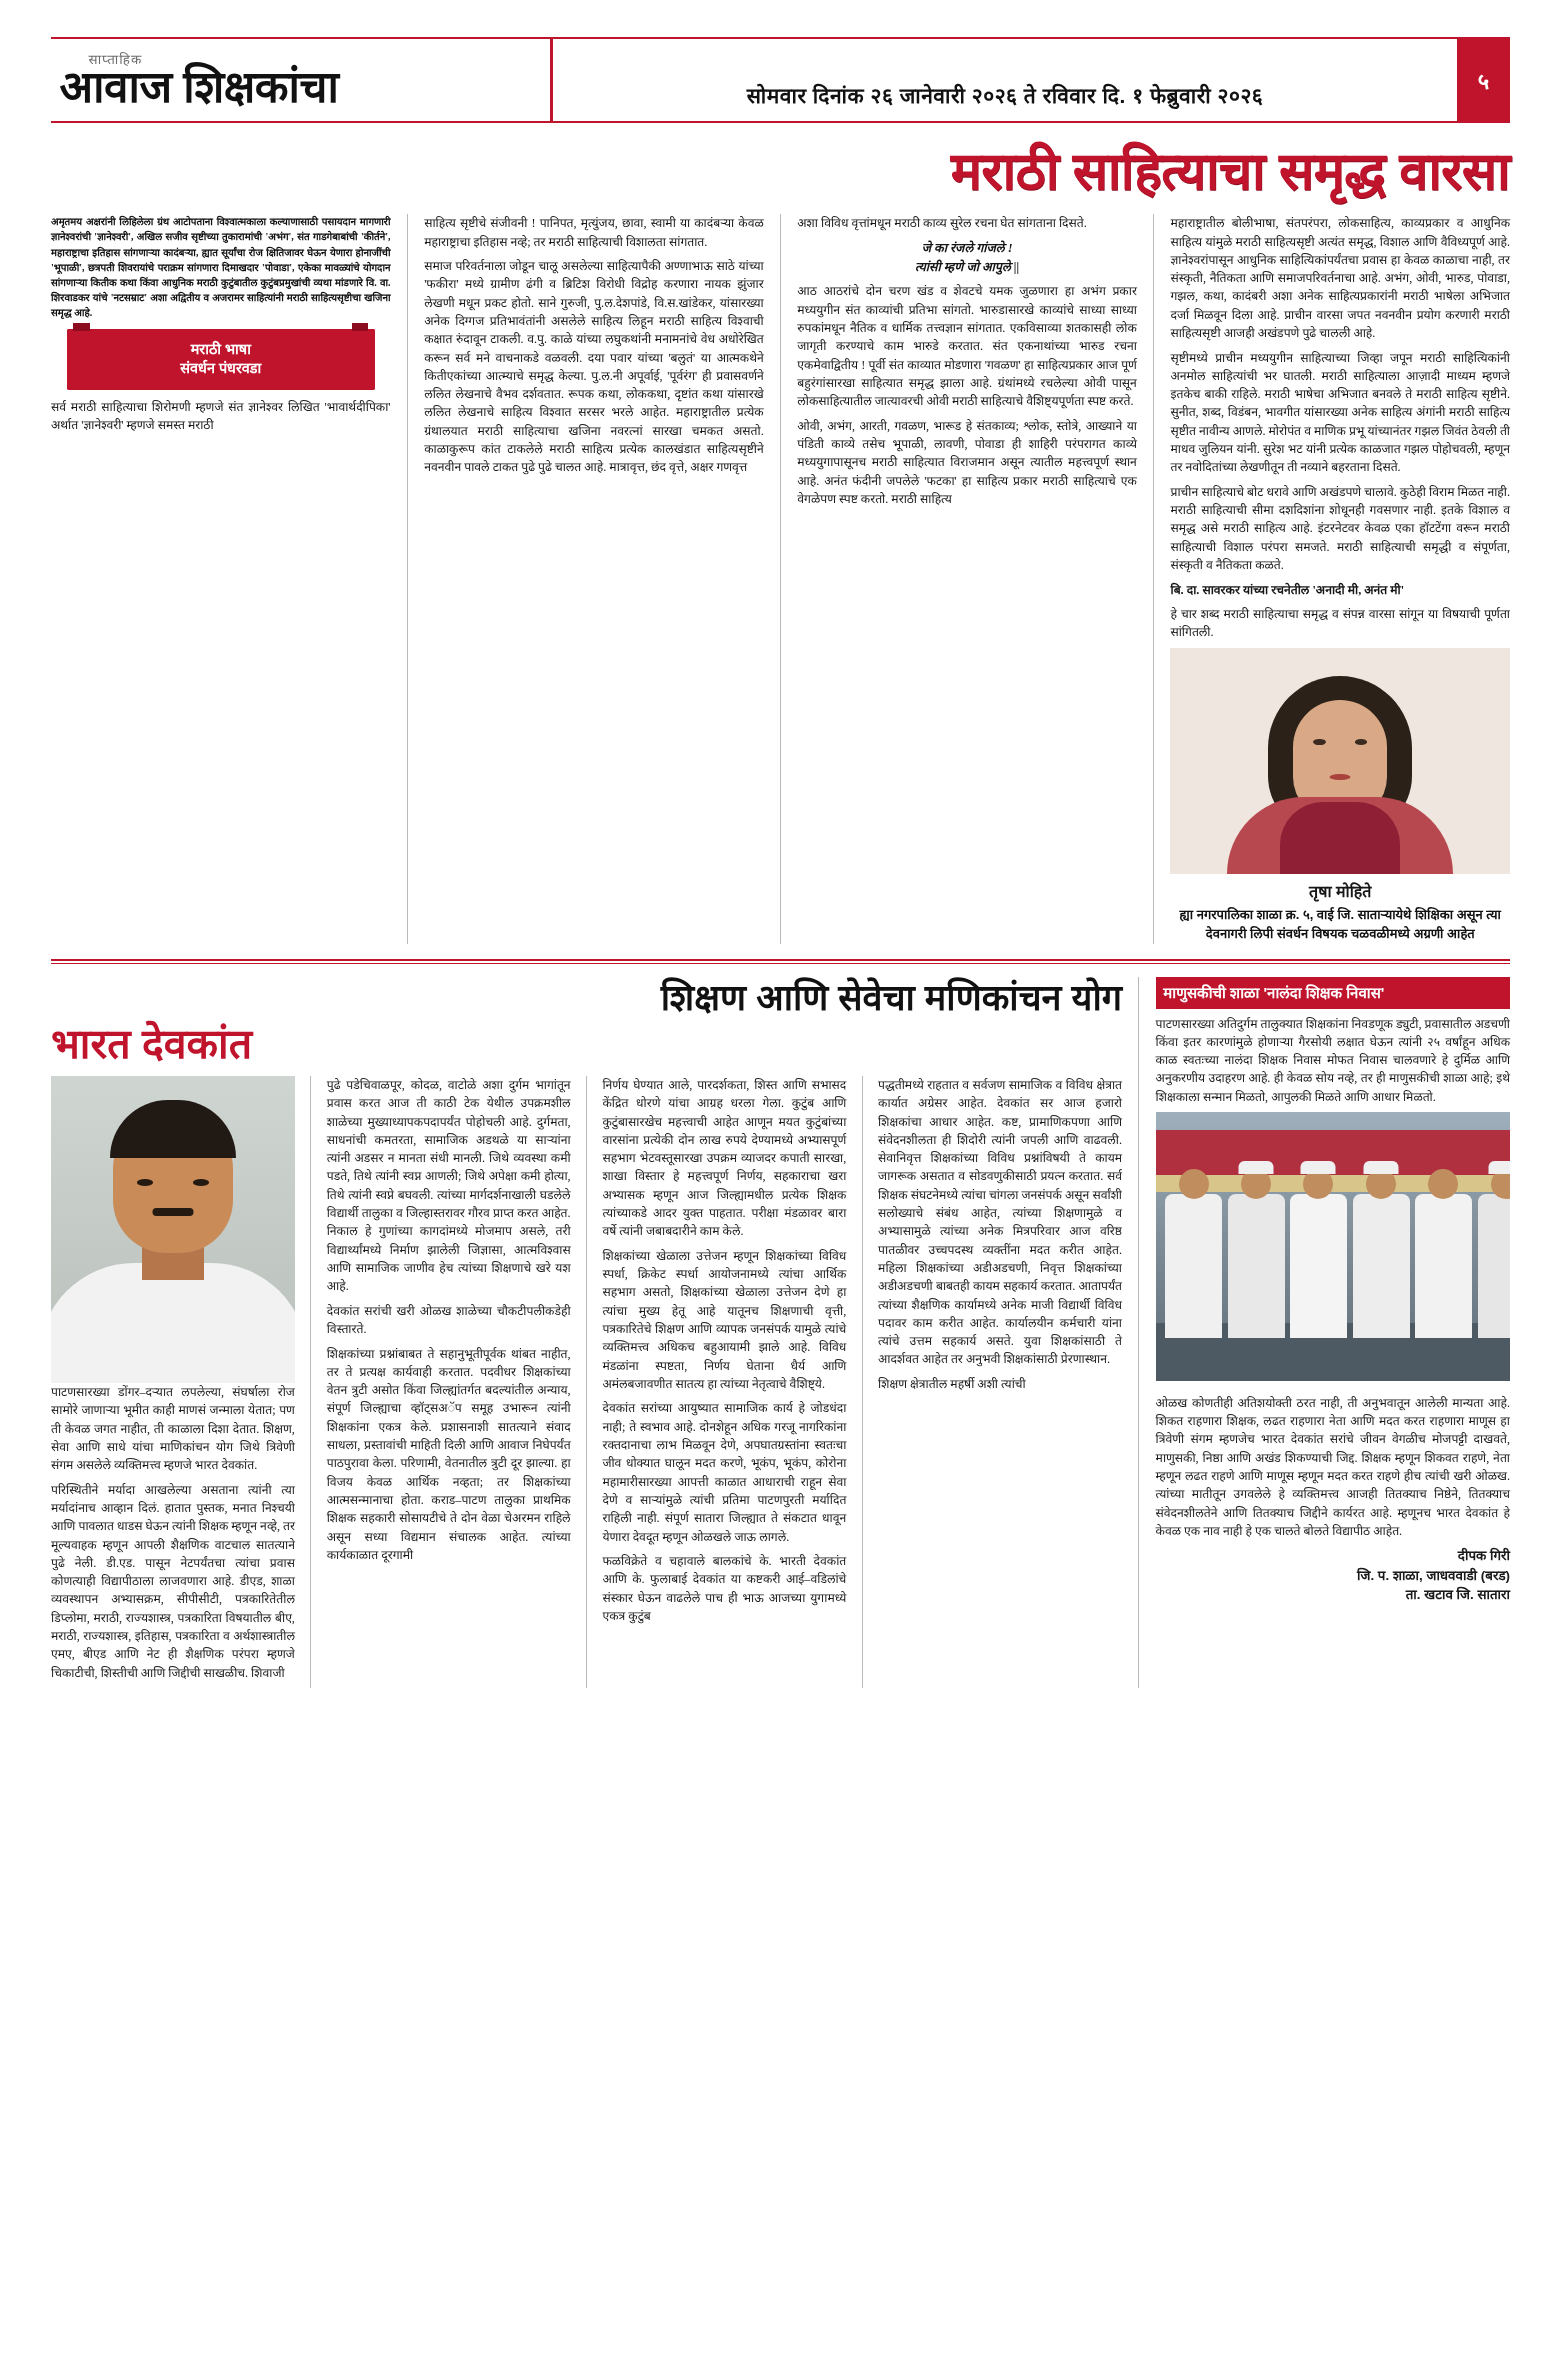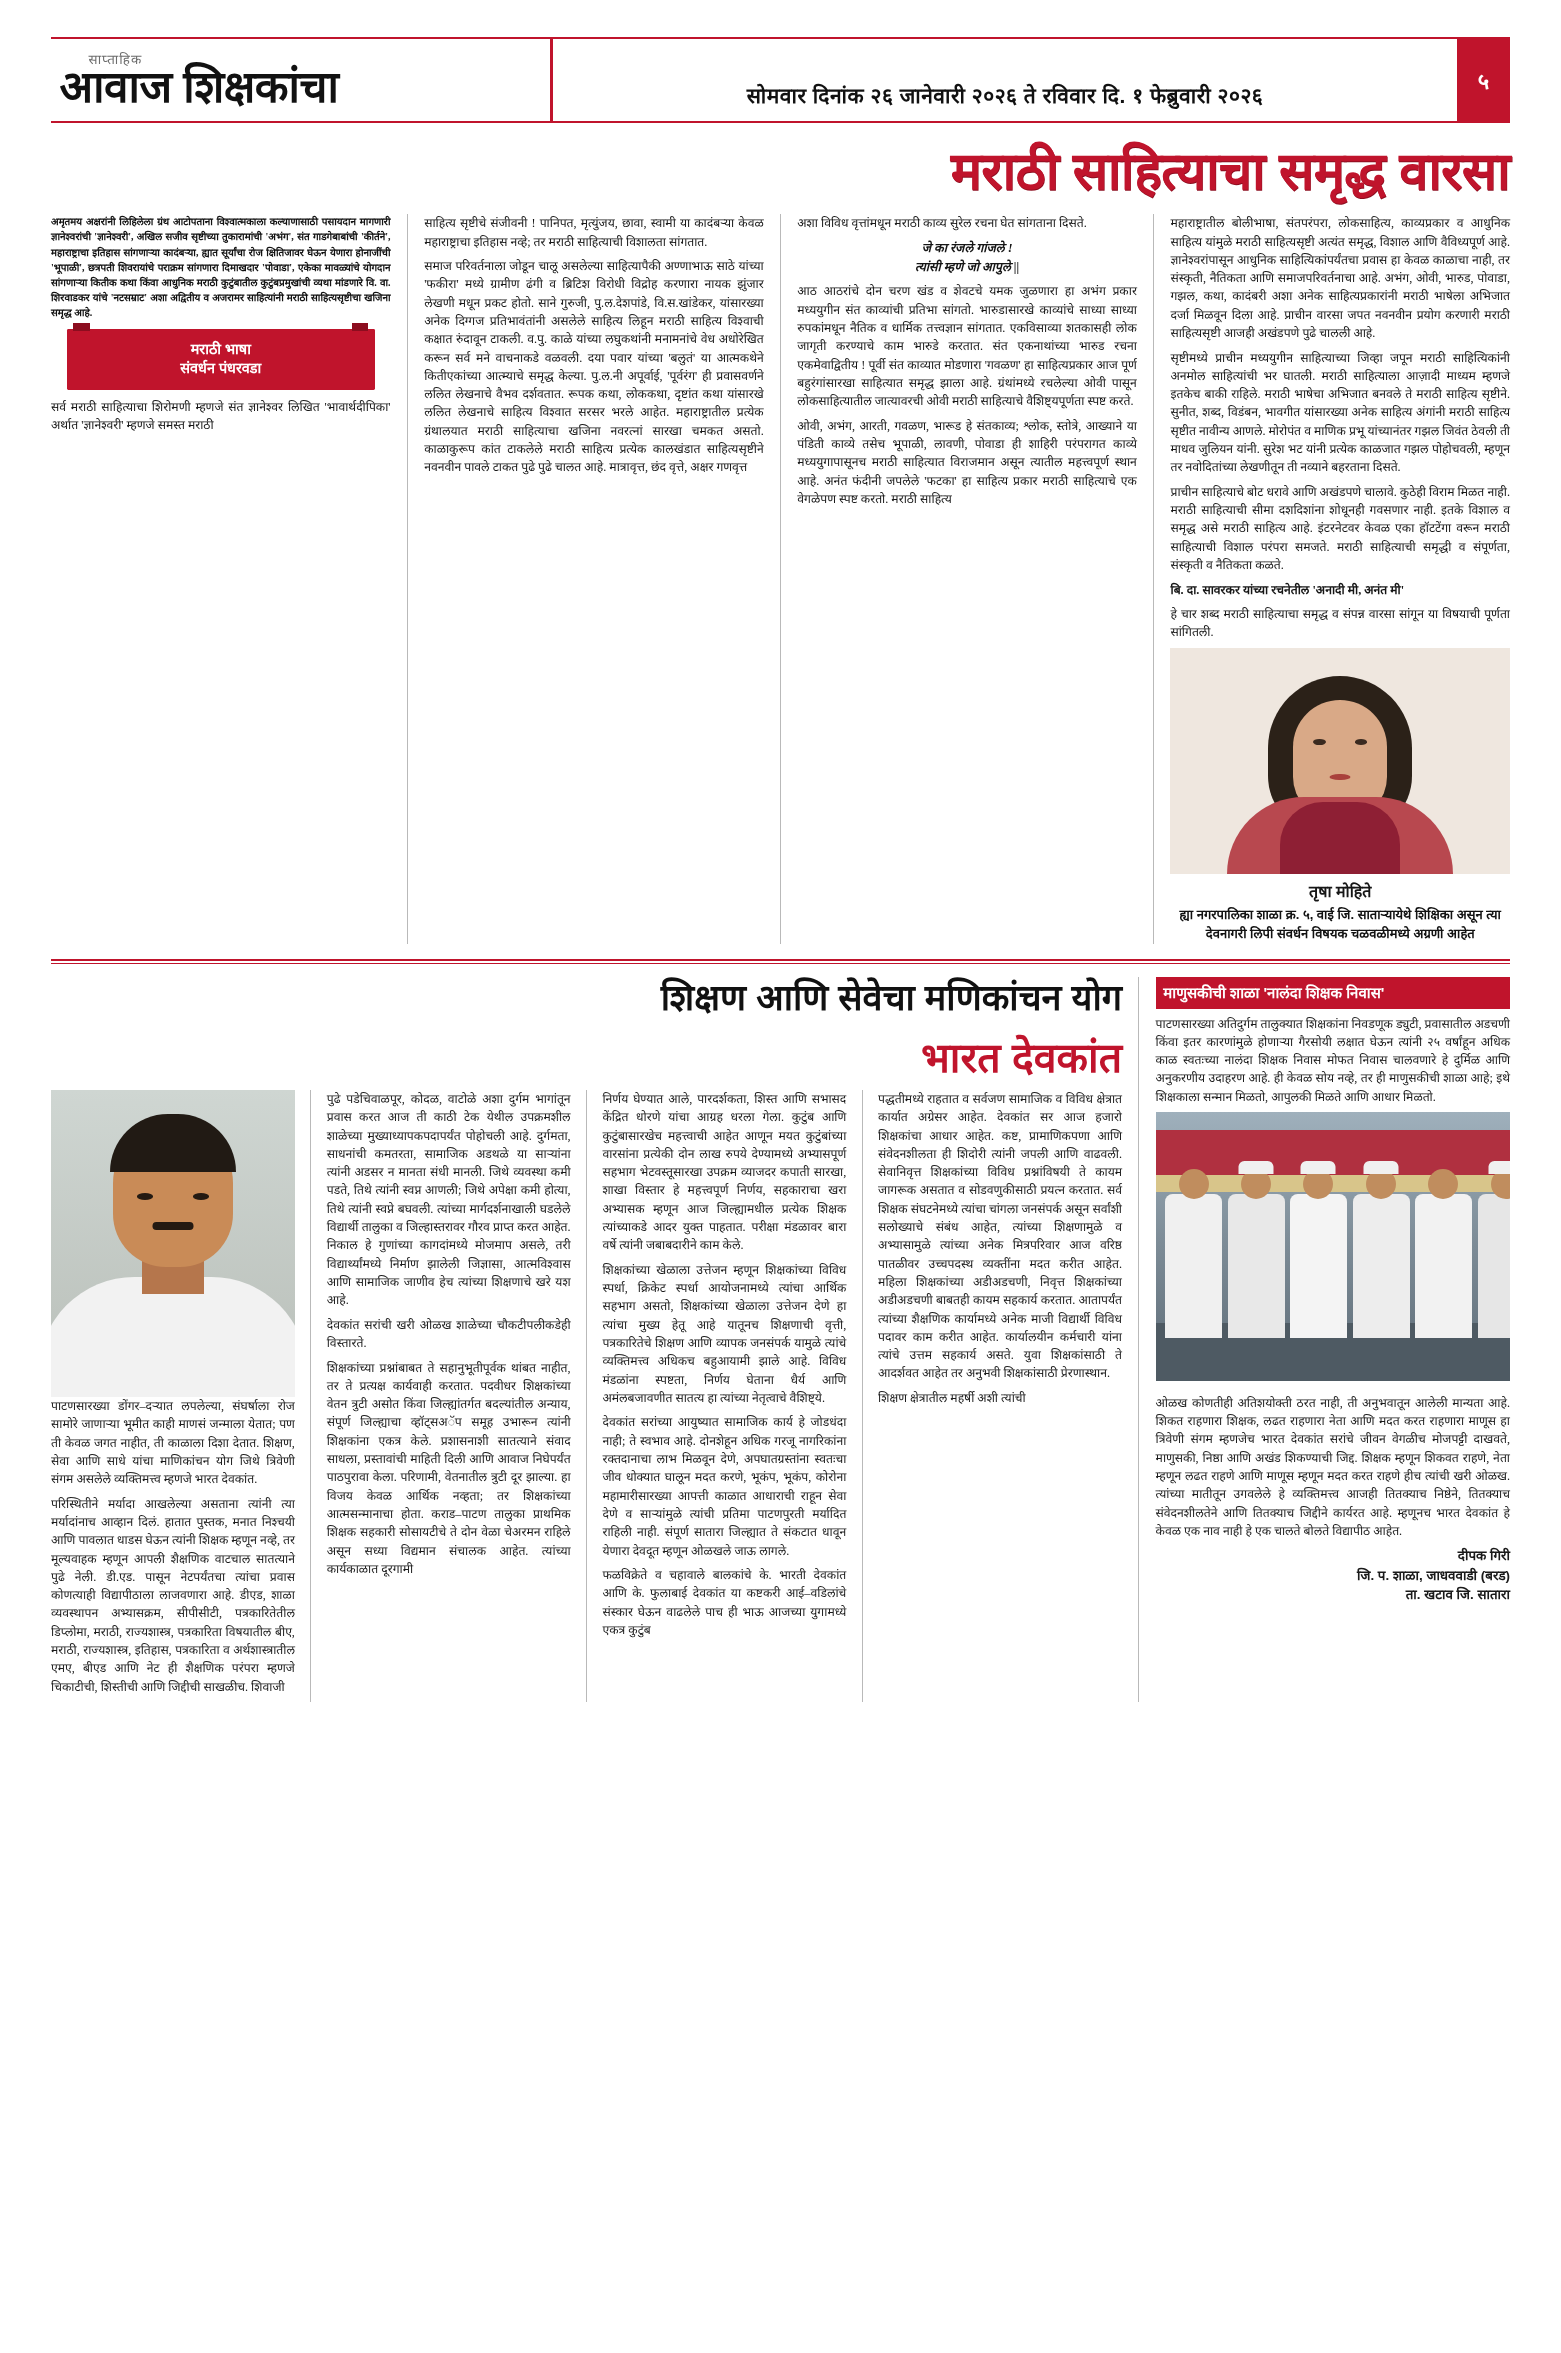--- a/index.html
+++ b/index.html
@@ -227,27 +227,27 @@
   .s2-right{flex:1;}
   .headline2{
     text-align:right;
     font-size:36px;
     font-weight:bold;
     font-family:"Liberation Sans", sans-serif;
     color:#111;
     line-height:1.15;
   }
   .headline2-sub{
-    text-align:right;
+    text-align:left;
     font-size:41px;
     font-weight:bold;
     font-family:"Liberation Sans", sans-serif;
     color:#c0142c;
     line-height:1.1;
-    margin-top:18px;
+    margin-top:4px;
     margin-bottom:8.6px;
   }
   .s2-cols{display:flex;gap:15.4px;align-items:flex-start;}
   .s2-col{flex:1;font-size:12.2px;line-height:1.5;text-align:justify;}
   .s2-col p{margin:0 0 6.2px 0;}
 
   .portrait{
     width:100%;
     height:307px;
     background:#d8d2cb;

